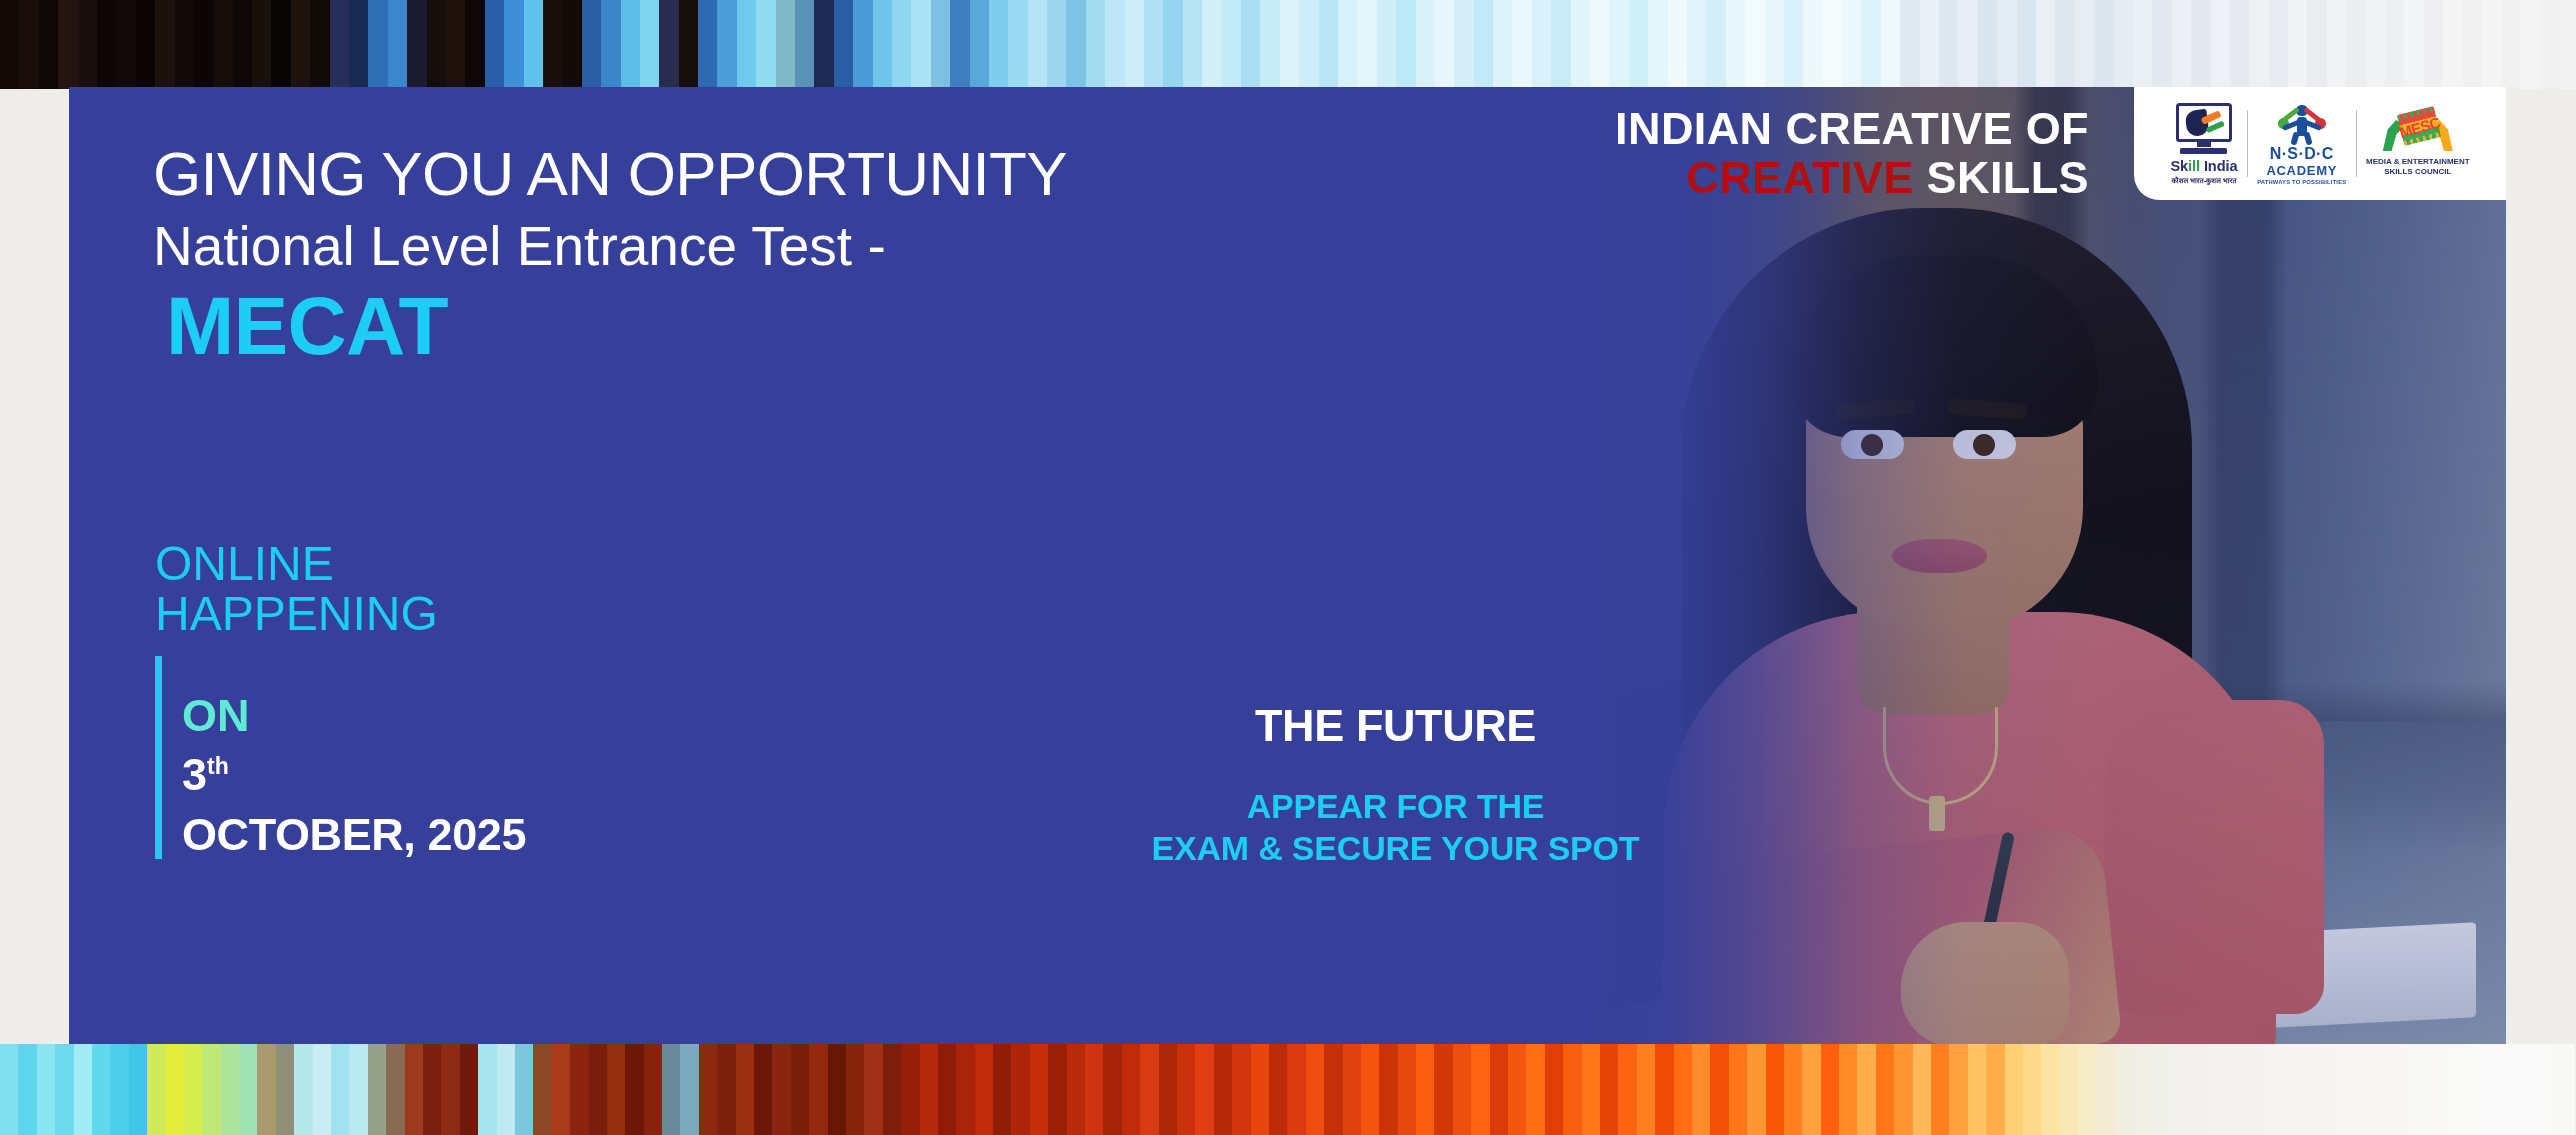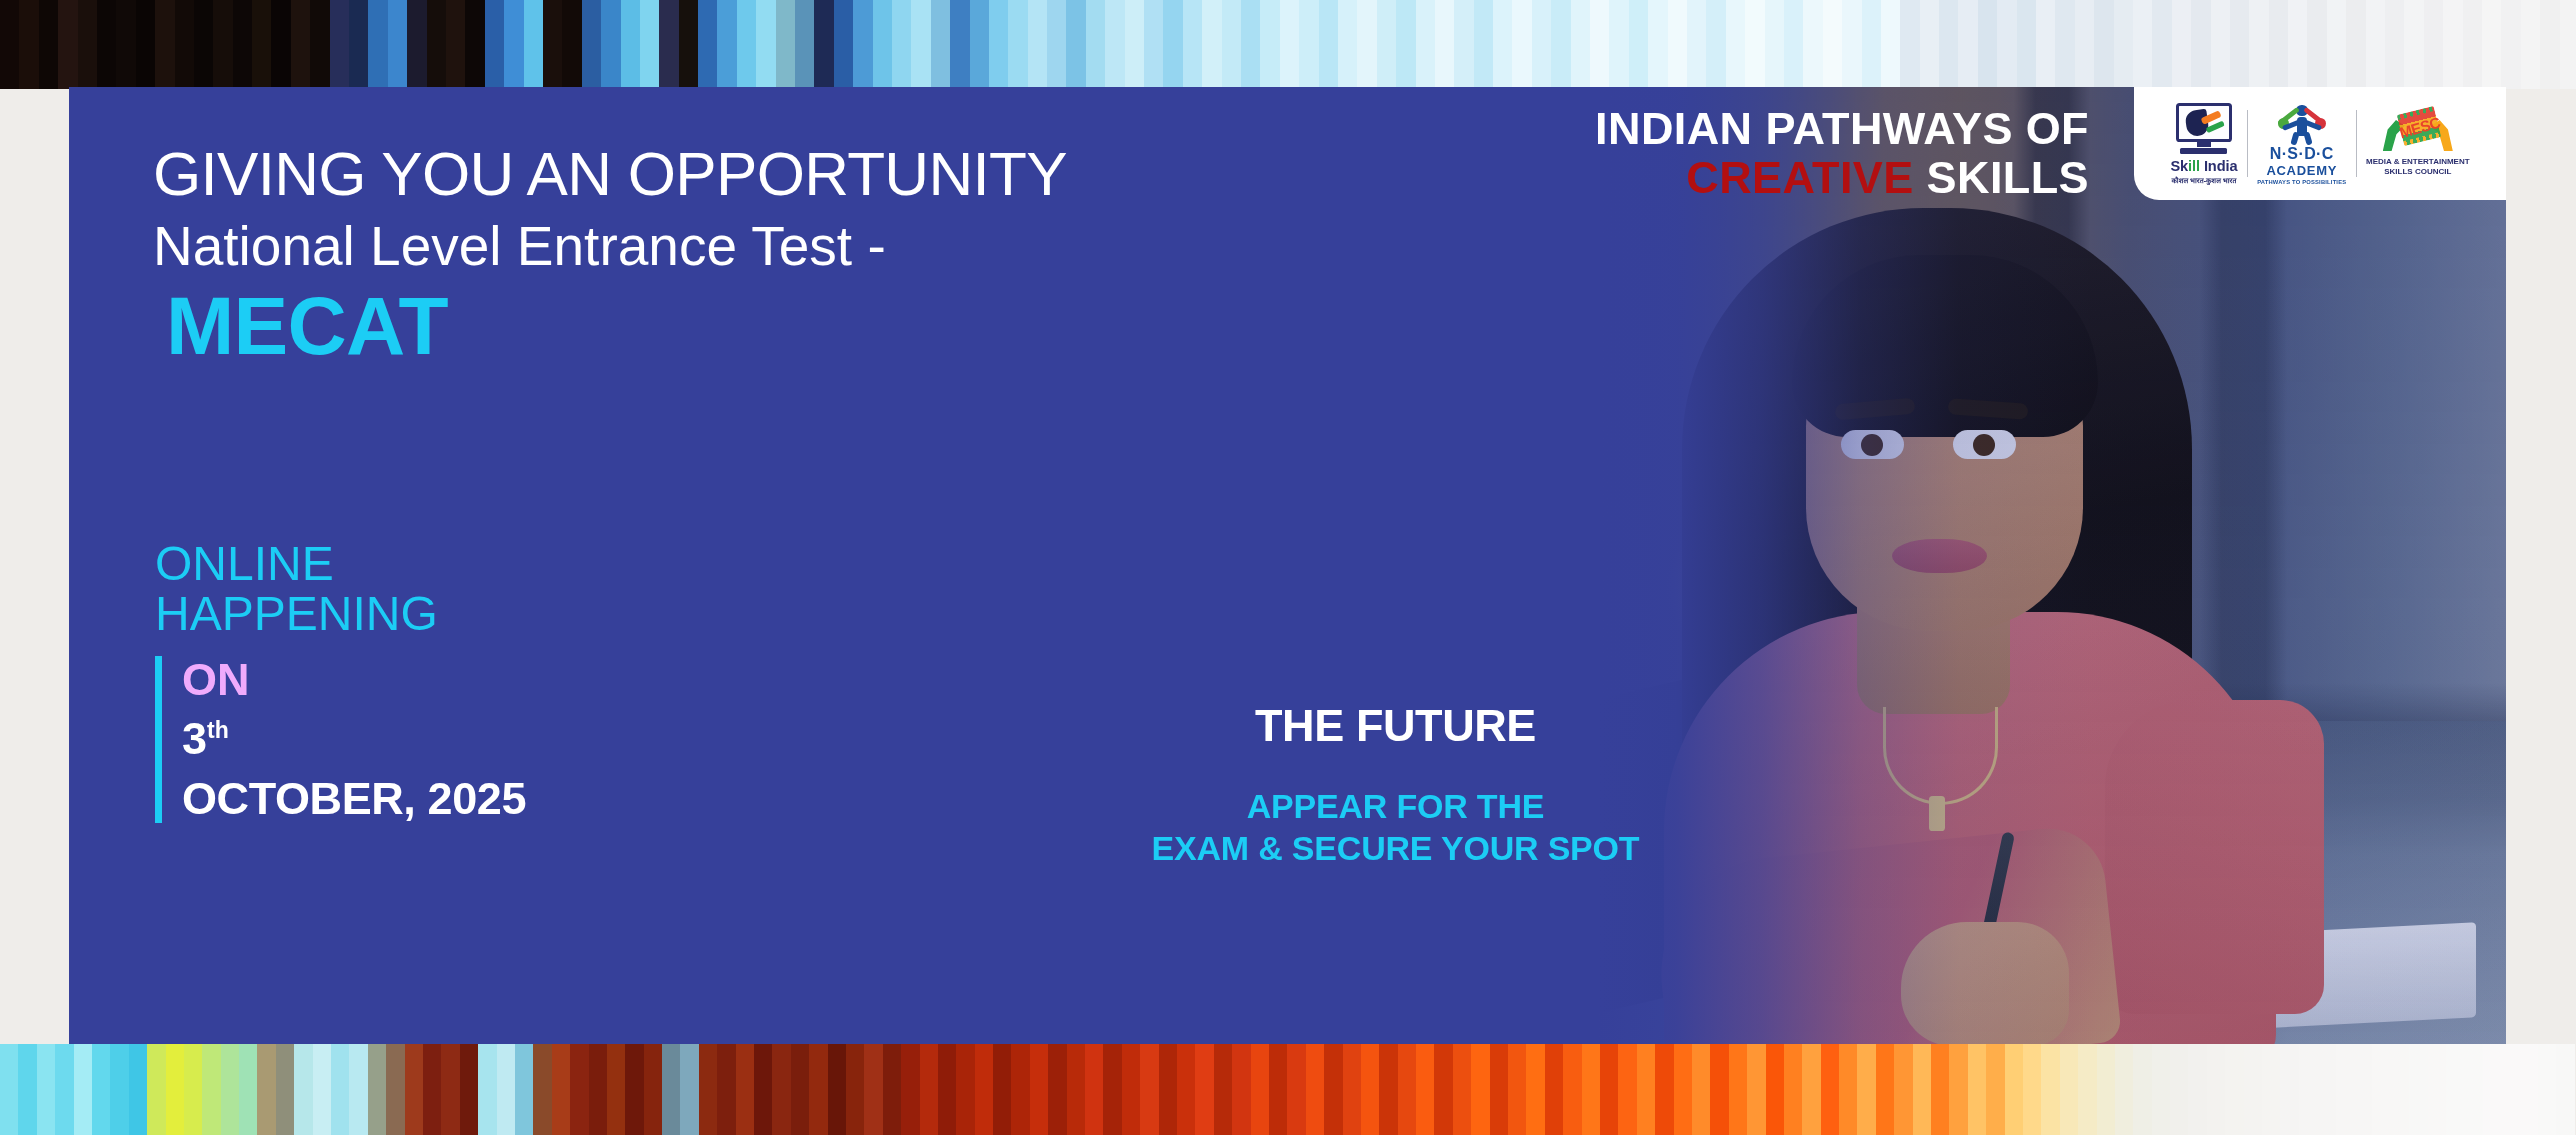--- a/index.html
+++ b/index.html
@@ -408,21 +408,21 @@
     margin-top: 17.5px;
   }
   #date-bar {
     width: 6.6px;
     background: #1ccdf5;
     margin-right: 20.4px;
     flex: 0 0 auto;
   }
   #date-lines { display: flex; flex-direction: column; justify-content: center; }
   .date-on {
-    font-size: 45px; font-weight: 700; color: #f0abfc; line-height: 1.08; letter-spacing: 0px;
+    font-size: 45px; font-weight: 700; color: #5eead4; line-height: 1.08; letter-spacing: 0px; margin-top: 36px;
   }
   .date-day {
     font-size: 45px; font-weight: 700; color: #ffffff; line-height: 1.2; margin-top: 7.3px;
   }
   .date-day .sup { font-size: 23px; vertical-align: super; font-weight: 700; }
   .date-month {
     font-size: 45px; font-weight: 700; color: #ffffff; line-height: 1.1; margin-top: 7.3px;
     letter-spacing: -0.4px; white-space: nowrap;
   }
 
@@ -620,21 +620,21 @@
         <div class="ph-arm"></div>
         <div class="ph-pen"></div>
         <div class="ph-hand"></div>
       </div>
 
       <div id="photo-tint"></div>
       <div id="photo-fade"></div>
     </div>
 
     <div id="brand-lockup">
-      <div class="brand-line1">INDIAN PATHWAYS OF</div>
+      <div class="brand-line1">INDIAN CREATIVE OF</div>
       <div class="brand-line2">
         <span class="brand-creative">CREATIVE</span><span class="brand-skills"> SKILLS</span>
       </div>
     </div>
 
     <div id="partner-strip">
 
       <div class="partner-logo">
         <div class="si-monitor"></div>
         <div class="si-stand"></div>

